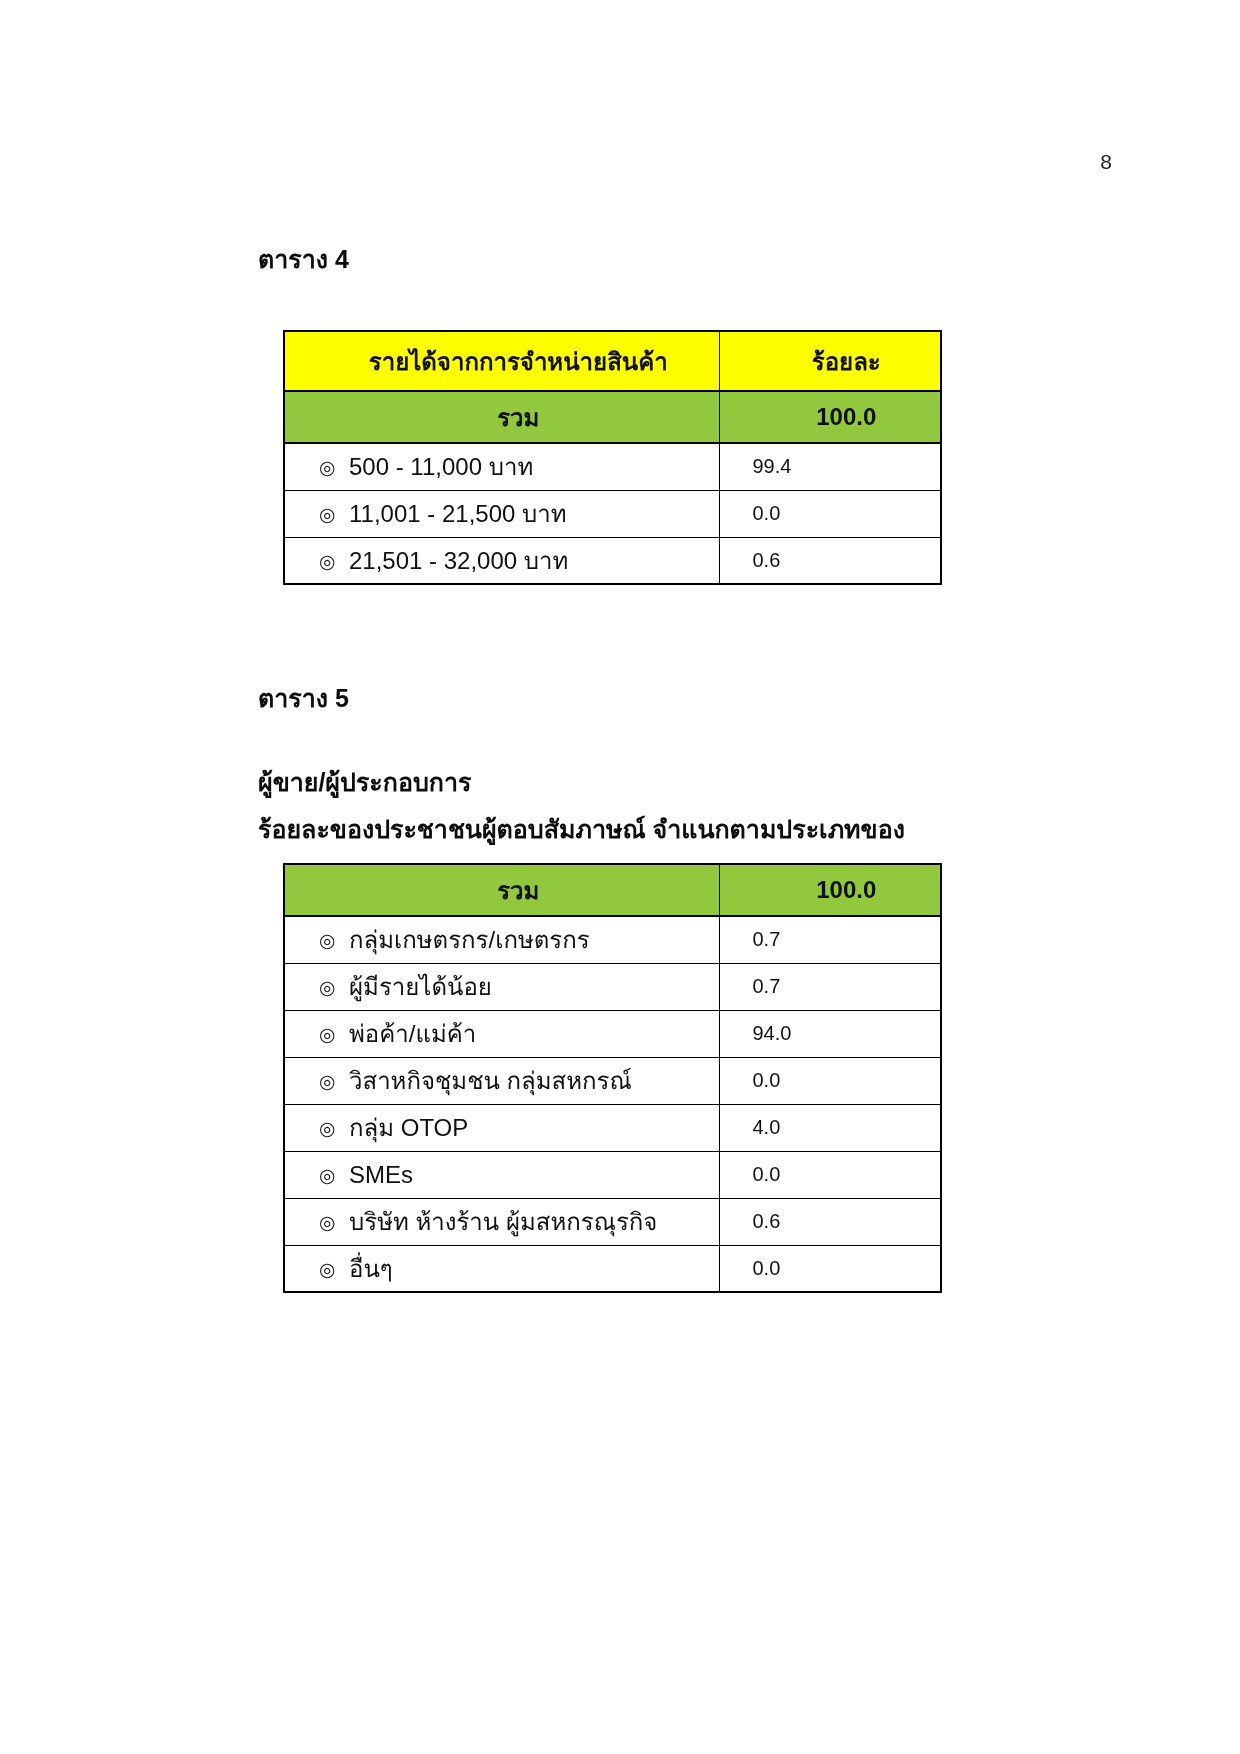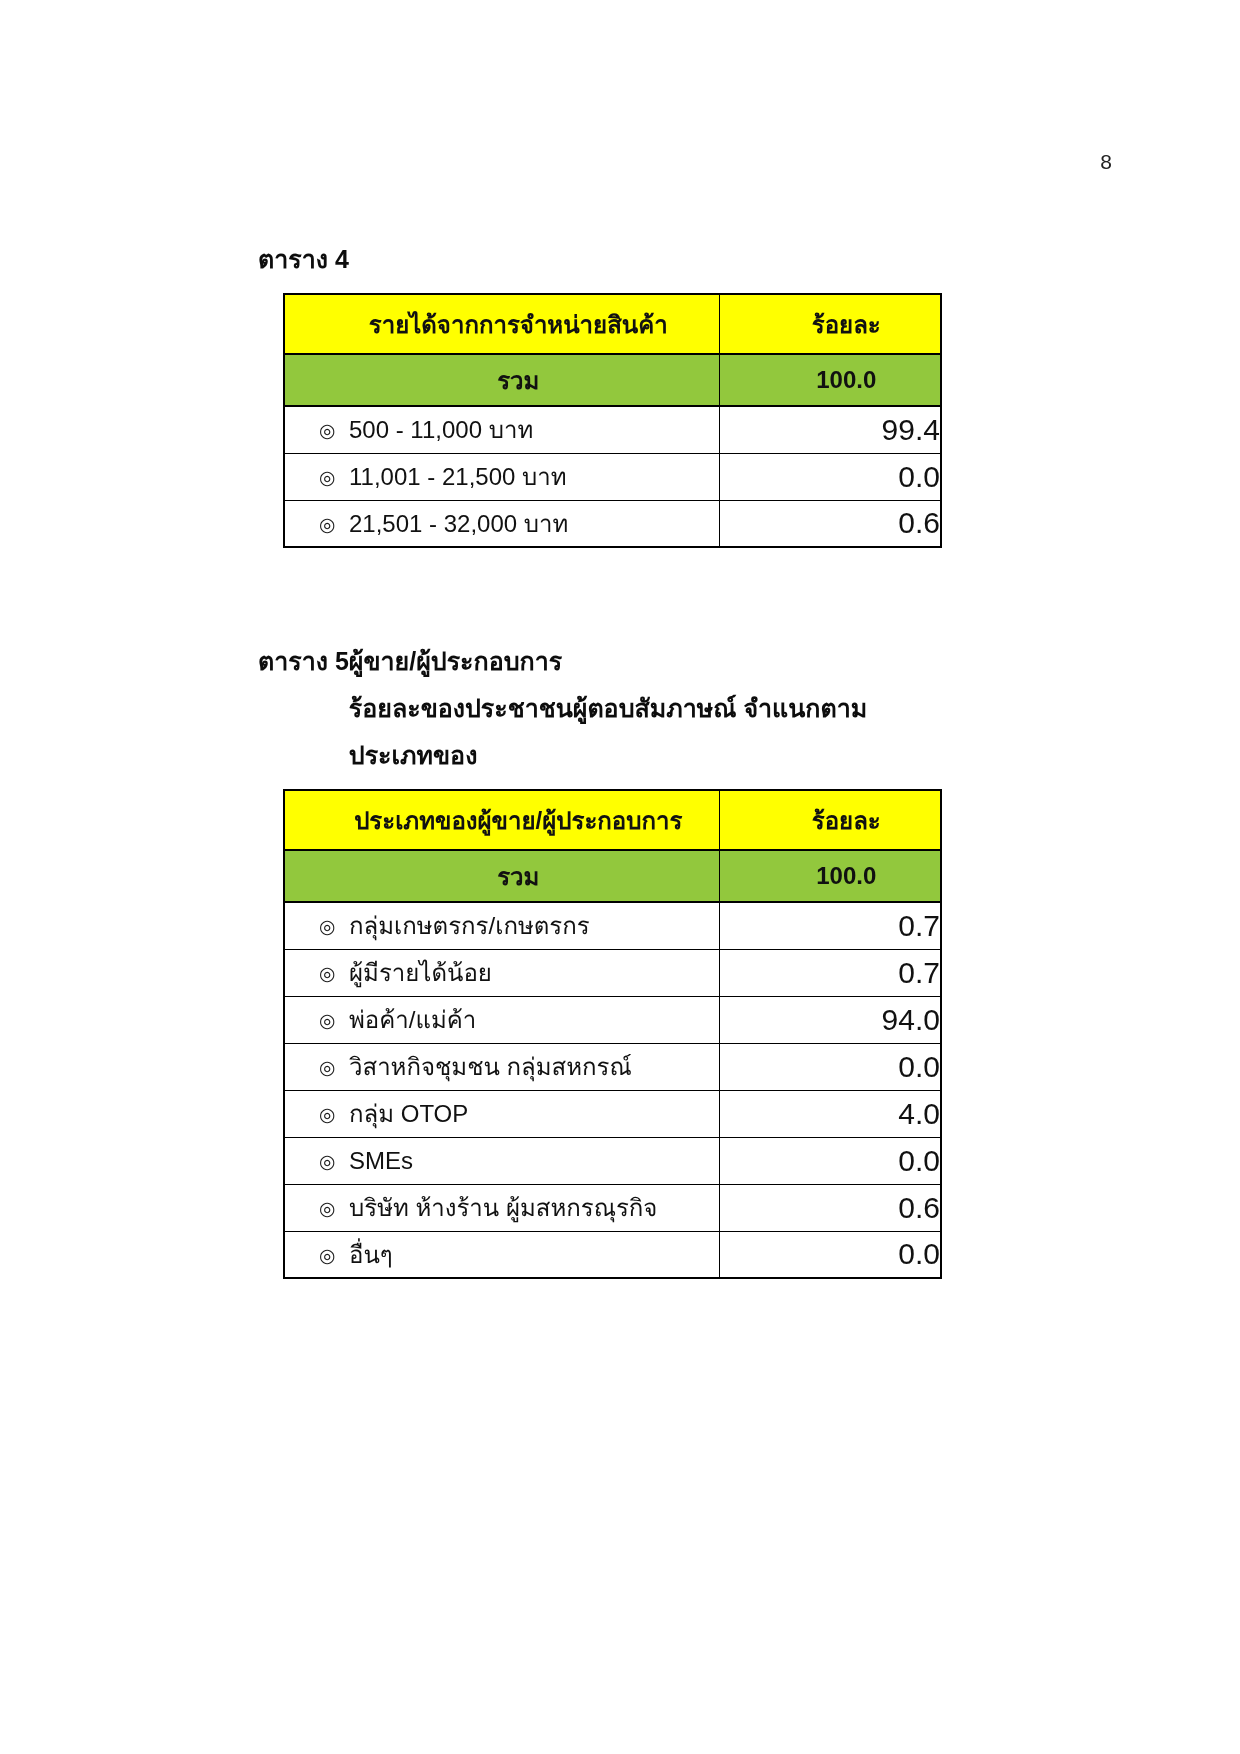--- a/index.html
+++ b/index.html
@@ -28,20 +28,21 @@
   }
 
   
   .caption {
     display: flex;
     align-items: flex-start;
     font-weight: bold;
     font-size: 25px;
     line-height: 47px;
     color: #0d0d0d;
+    flex-direction: column;
   }
   .caption .cap-label {
     flex: 0 0 84px;
     white-space: nowrap;
   }
   .caption .cap-lines { flex: 1; }
 
   .caption-gap { height: 90px; }
 
   
@@ -80,21 +81,21 @@
     text-align: left;
     padding-left: 34px;
   }
   tr.item td.cat .bullet {
     display: inline-block;
     width: 30px;
     font-size: 19px;
     vertical-align: 1px;
     color: #1a1a1a;
   }
-  tr.item td.pct { text-align: right; font-size: 30px; }
+  tr.item td.pct { text-align: left; font-size: 20px; }
 
   table.data-table { border: 2px solid #000; }
 </style>
 </head>
 <body>
 
 <div class="page-number">8</div>
 
 <div class="content">
 
@@ -140,24 +141,20 @@
       <div>ร้อยละของประชาชนผู้ตอบสัมภาษณ์ จำแนกตามประเภทของ</div>
     </span>
   </div>
 
   <table class="data-table">
     <colgroup>
         <col class="c-cat">
         <col class="c-pct">
       </colgroup>
     <tbody>
-        <tr class="hdr">
-      <th>ประเภทของผู้ขาย/ผู้ประกอบการ</th>
-      <th>ร้อยละ</th>
-    </tr>
     <tr class="total">
       <td>รวม</td>
       <td>100.0</td>
     </tr>
     <tr class="item">
       <td class="cat"><span class="bullet">◎</span><span>กลุ่มเกษตรกร/เกษตรกร</span></td>
       <td class="pct">0.7</td>
     </tr>
     <tr class="item">
       <td class="cat"><span class="bullet">◎</span><span>ผู้มีรายได้น้อย</span></td>

